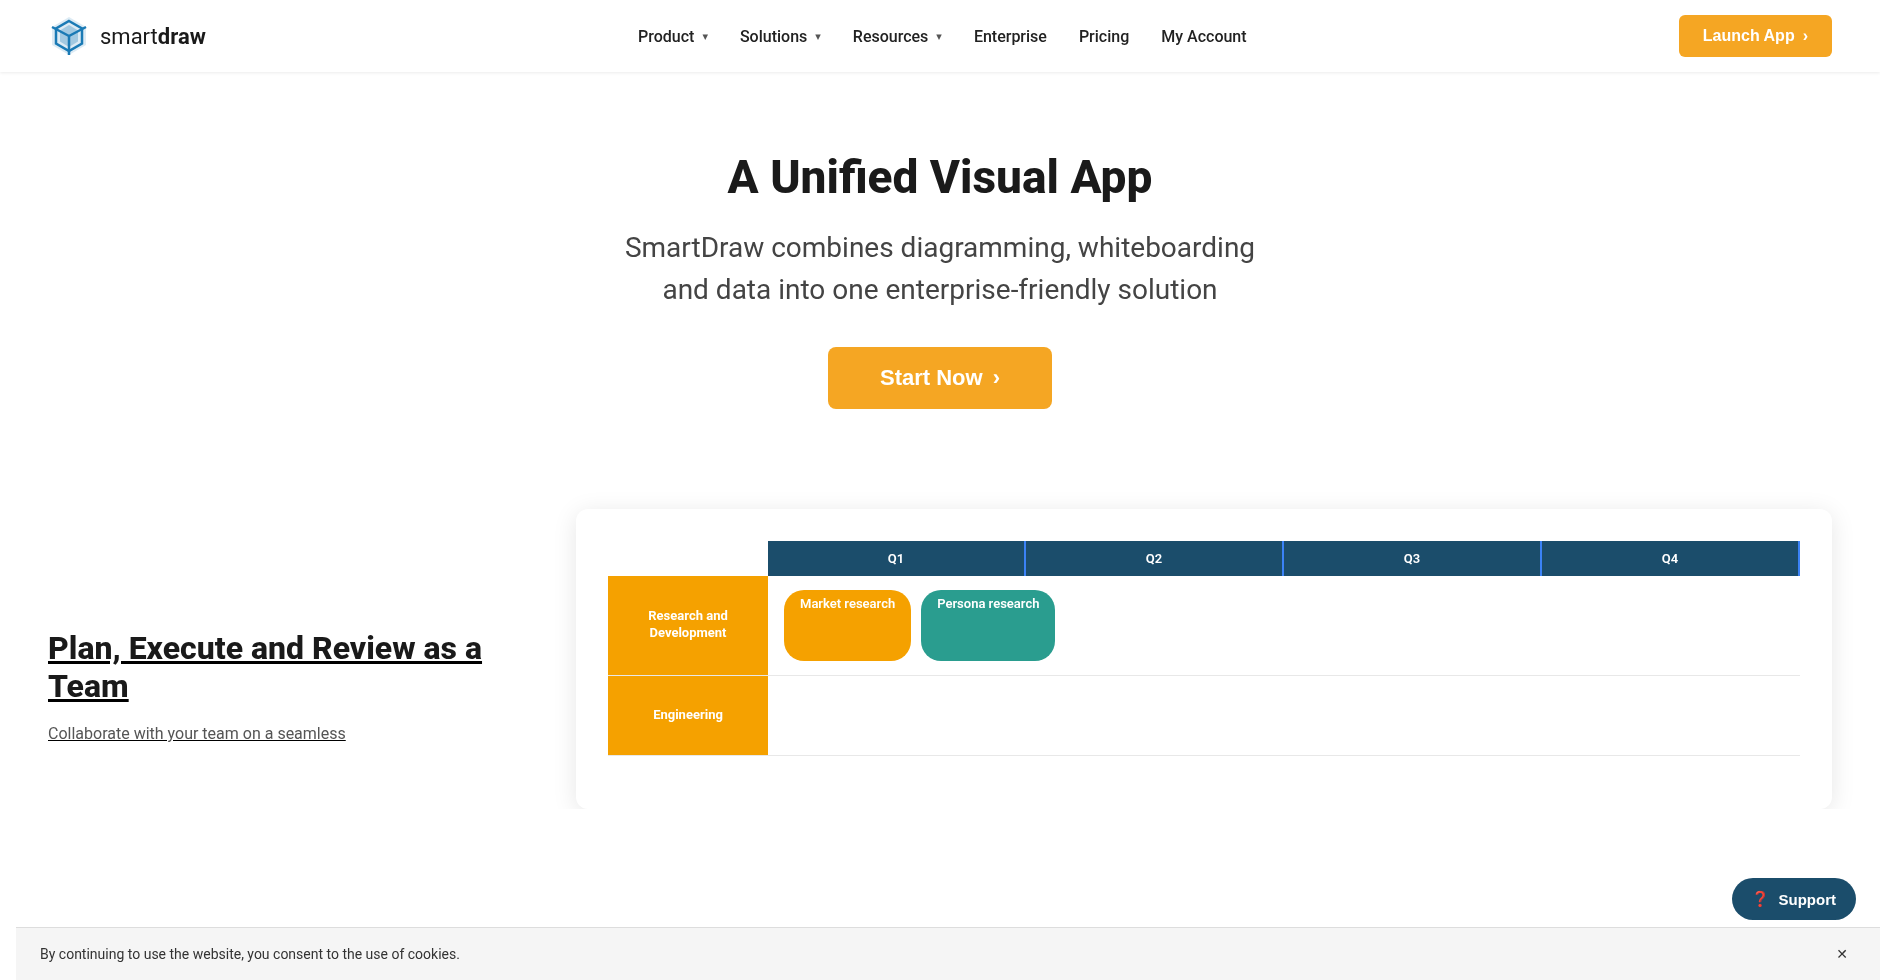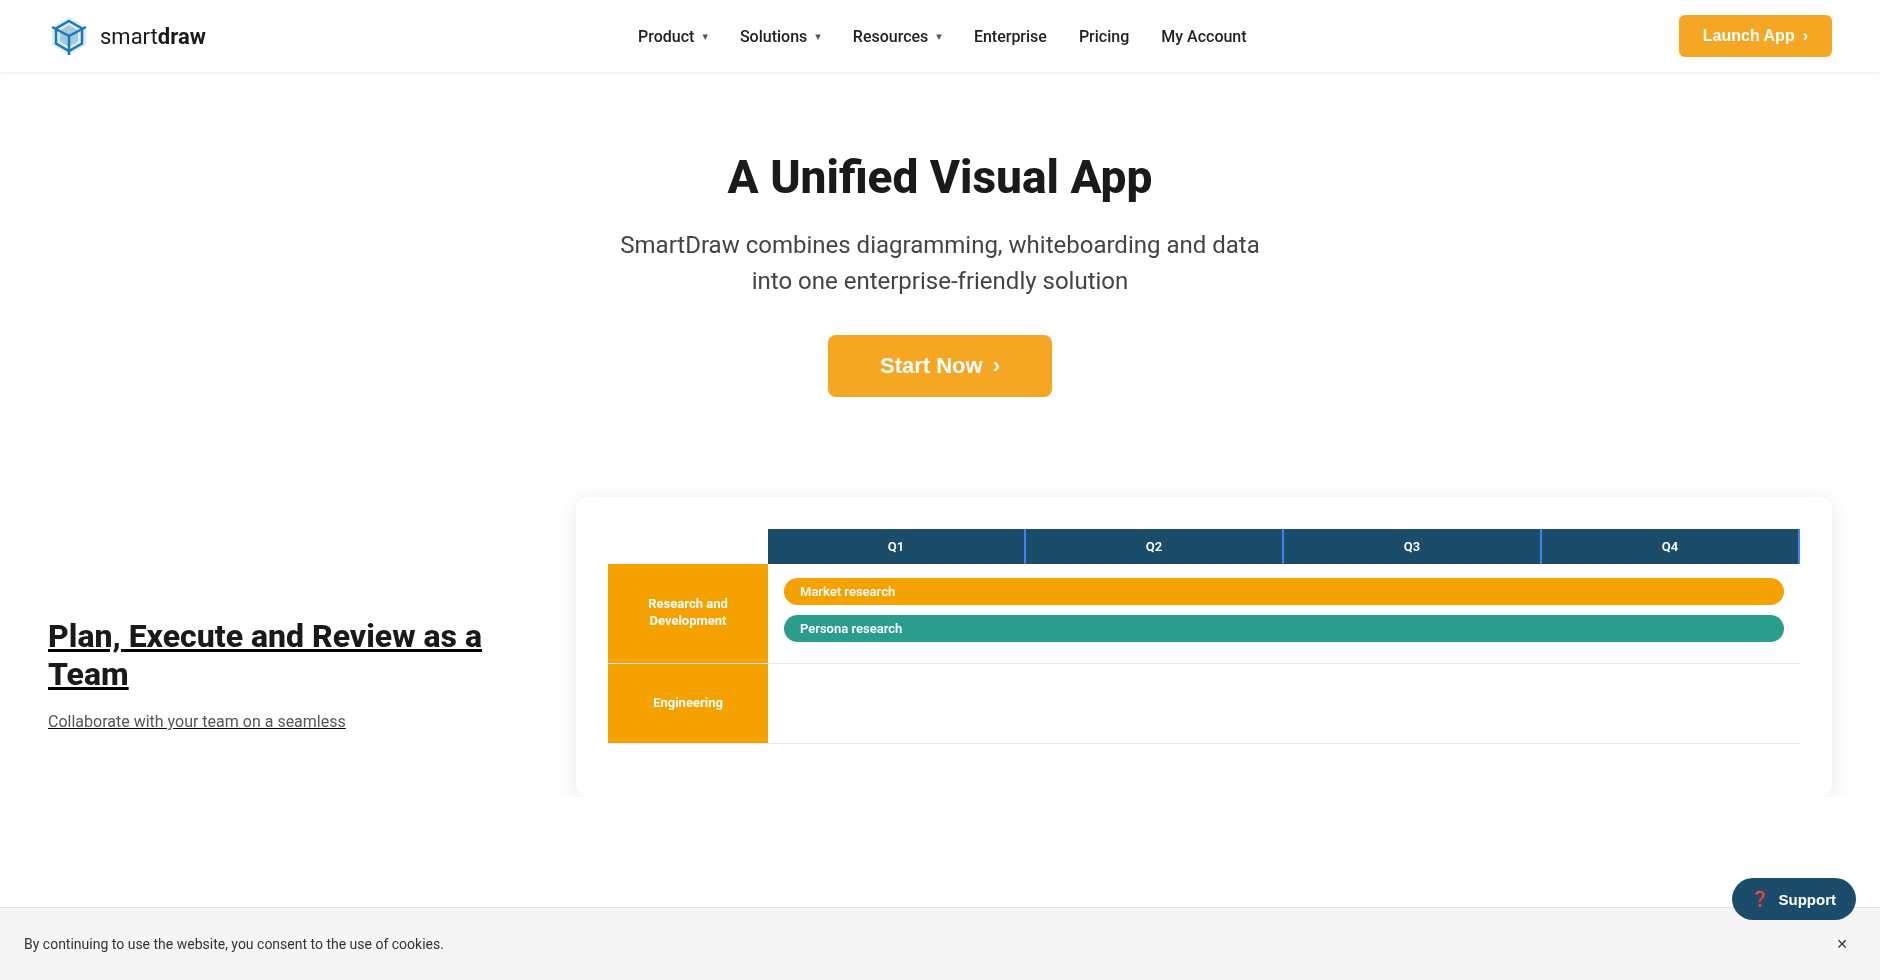--- a/index.html
+++ b/index.html
@@ -74,21 +74,21 @@
       padding: 80px 20px 40px;
     }
     .hero h1 {
       font-size: 46px;
       font-weight: 800;
       color: #1a1a1a;
       line-height: 1.1;
       margin-bottom: 24px;
     }
     .hero p {
-      font-size: 24px;
+      font-size: 28px;
       color: #444;
       line-height: 1.5;
       max-width: 680px;
       margin: 0 auto 36px;
     }
     .start-btn {
       background: #f5a623;
       color: #fff;
       border: none;
       border-radius: 8px;
@@ -169,21 +169,21 @@
     
     .gantt-rd-row {
       display: grid;
       grid-template-columns: 160px 1fr;
       min-height: 100px;
       border-bottom: 1px solid #e8e8e8;
     }
     .gantt-rd-content {
       padding: 14px 16px;
       display: flex;
-      flex-direction: column;
+      flex-direction: row;
       gap: 10px;
     }
 
     
     .gantt-eng-row {
       display: grid;
       grid-template-columns: 160px 1fr;
       min-height: 80px;
       border-bottom: 1px solid #e8e8e8;
     }
@@ -191,25 +191,25 @@
       padding: 14px 16px;
       display: flex;
       flex-direction: column;
       gap: 10px;
     }
 
     
     .cookie-banner {
       position: fixed;
       bottom: 0;
-      left: 0;
+      left: 16px;
       right: 0;
       background: #f5f5f5;
       border-top: 1px solid #ddd;
-      padding: 22px 24px;
+      padding: 12px 24px;
       display: flex;
       align-items: center;
       justify-content: space-between;
       z-index: 200;
     }
     .cookie-banner span {
       font-size: 14px;
       color: #333;
     }
     .cookie-close {

